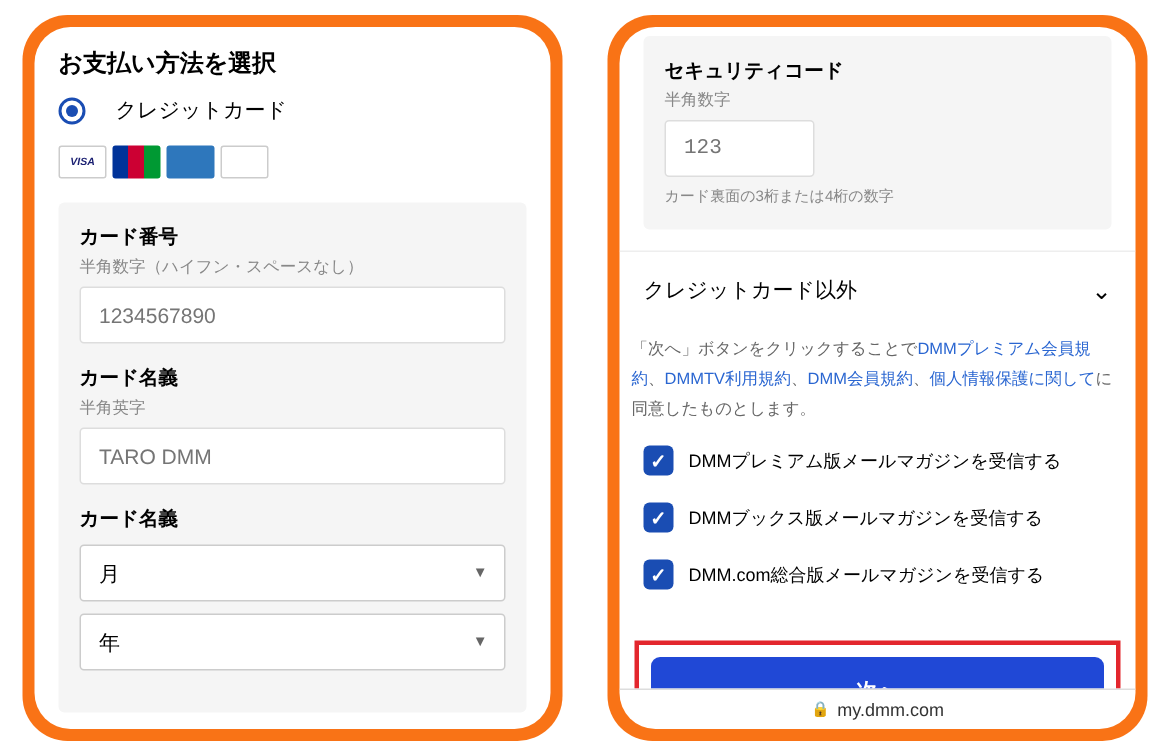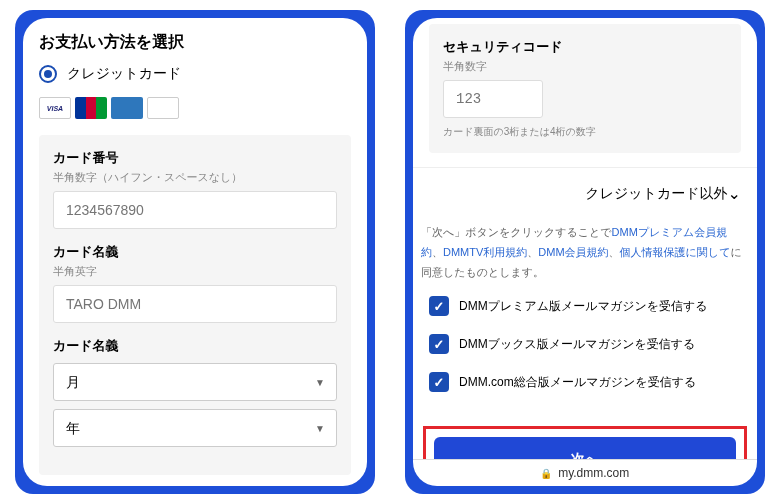--- a/index.html
+++ b/index.html
@@ -1,43 +1,43 @@
 <!DOCTYPE html>
 <html><head>
   <meta charset="utf-8">
   <style>
     * { margin: 0; padding: 0; box-sizing: border-box; }
     body { font-family: -apple-system, "Hiragino Sans", sans-serif; background: #fff; display: flex; justify-content: center; gap: 30px; padding: 10px; }
-    .phone { width: 360px; height: 484px; background: #1d4ed8; border-radius: 18px; padding: 8px; overflow: hidden; position: relative; }
+    .phone { width: 360px; height: 484px; background: #f97316; border-radius: 30px; padding: 8px; overflow: hidden; position: relative; }
     .screen { width: 100%; height: 100%; background: #fff; border-radius: 24px; overflow: hidden; display: flex; flex-direction: column; }
     .content { flex: 1; overflow: hidden; }
     .pad { padding: 14px 16px; }
     .title { font-size: 16px; font-weight: 600; margin-bottom: 12px; }
     .promo { font-size: 12px; color: #c29436; margin-bottom: 14px; }
-    .radio-row { display: flex; align-items: center; gap: 10px; margin-bottom: 14px; font-size: 14px; }
+    .radio-row { display: flex; align-items: center; gap: 20px; margin-bottom: 14px; font-size: 14px; }
     .radio { width: 18px; height: 18px; border: 2px solid #1a4db3; border-radius: 50%; display: flex; align-items: center; justify-content: center; }
     .radio-dot { width: 8px; height: 8px; background: #1a4db3; border-radius: 50%; }
     .brands { display: flex; gap: 4px; margin-bottom: 16px; }
     .brand { width: 32px; height: 22px; border-radius: 2px; display: flex; align-items: center; justify-content: center; font-size: 7px; font-weight: bold; color: #fff; }
     .visa { background: #fff; border: 1px solid #ccc; color: #1a1f71; font-style: italic; }
     .jcb { background: linear-gradient(90deg, #003399 33%, #cc0033 33%, #cc0033 66%, #009933 66%); }
     .amex { background: #2e77bc; }
     .diners { background: #fff; border: 1px solid #ccc; color: #004a97; }
     .form-card { background: #f5f5f5; padding: 14px; border-radius: 4px; }
     .field { margin-bottom: 14px; }
     .label { font-size: 13px; font-weight: 600; margin-bottom: 3px; }
     .hint { font-size: 11px; color: #888; margin-bottom: 6px; }
     .input { width: 100%; padding: 10px 12px; font-size: 14px; border: 1px solid #ddd; border-radius: 3px; color: #999; }
     .input-small { max-width: 100px; font-family: Liberation Mono, monospace; }
     .select-wrap { position: relative; margin-bottom: 8px; }
     .select { width: 100%; padding: 10px 12px; font-size: 14px; border: 1px solid #ccc; border-radius: 3px; background: #fff; appearance: none; }
     .select-arrow { position: absolute; right: 12px; top: 50%; transform: translateY(-50%); pointer-events: none; font-size: 10px; color: #666; }
     .fine { font-size: 10px; color: #888; line-height: 1.5; }
     .link { color: #2a66d1; font-size: 11px; text-decoration: none; }
-    .expand-row { display: flex; align-items: center; justify-content: flex-end; padding: 16px; border-top: 1px solid #eee; font-size: 14px; }
+    .expand-row { display: flex; align-items: center; justify-content: space-between; padding: 16px; border-top: 1px solid #eee; font-size: 14px; }
     .chev { font-size: 16px; }
     .terms { font-size: 11px; color: #666; line-height: 1.8; padding: 4px 8px 14px; }
     .terms .link { font-size: 11px; }
     .checks { padding: 0 16px 16px; }
     .check-row { display: flex; align-items: center; gap: 10px; margin-bottom: 18px; font-size: 12px; }
     .checkbox { width: 20px; height: 20px; background: #1a4db3; border-radius: 4px; display: flex; align-items: center; justify-content: center; flex-shrink: 0; }
     .checkmark { color: #fff; font-size: 13px; font-weight: bold; }
     .btn-wrap { border: 3px solid #e3262d; padding: 8px; margin: 0 10px; }
     .next-btn { width: 100%; padding: 14px; background: #2048d6; color: #fff; border: none; border-radius: 6px; font-size: 14px; font-weight: 600; cursor: pointer; }
     .urlbar { display: flex; align-items: center; justify-content: center; gap: 5px; padding: 6px; font-size: 12px; border-top: 1px solid #ddd; color: #333; }

